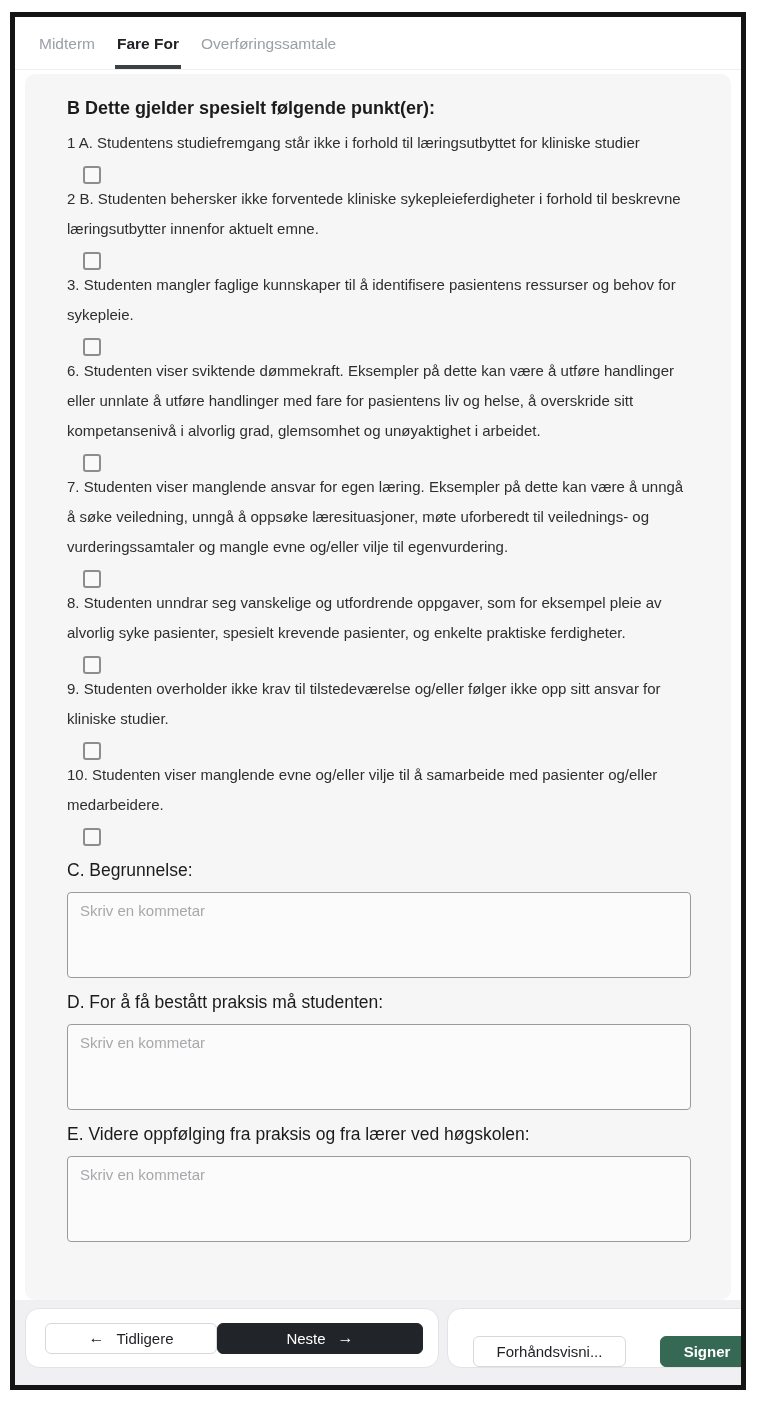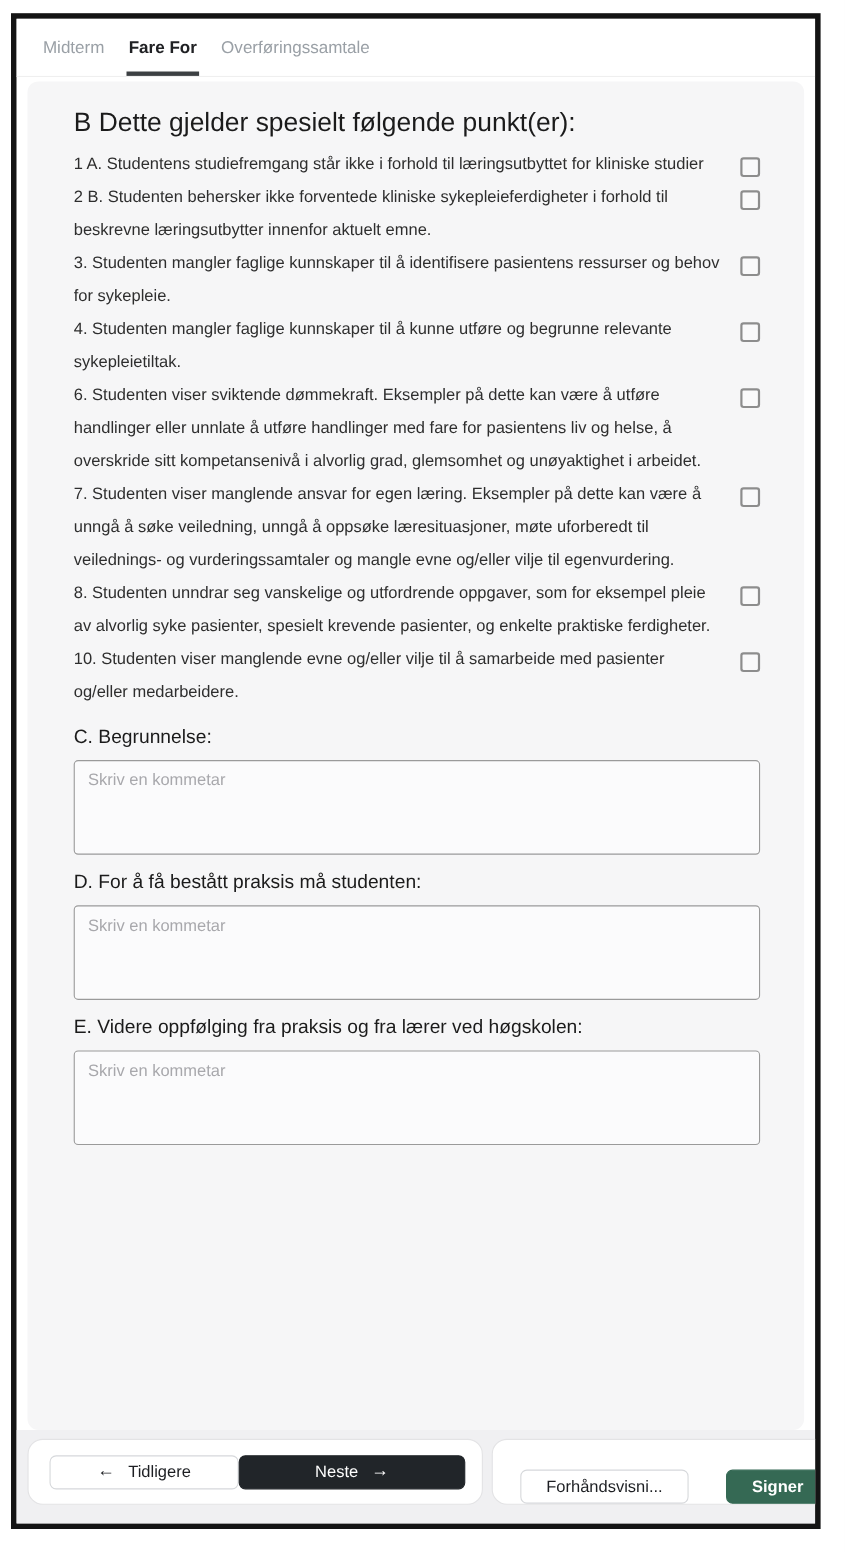--- a/index.html
+++ b/index.html
@@ -46,26 +46,26 @@
   .panel {
     flex: 1;
     margin: 4px 10px 0;
     background: #f6f6f7;
     border-radius: 10px;
     padding: 24px 40px 8px 42px;
     box-sizing: border-box;
     overflow: hidden;
   }
   .b-heading {
-    font-size: 24px;
-    font-weight: normal;
+    font-size: 18px;
+    font-weight: bold;
     color: #1b1b1b;
     margin: 0 0 9px;
   }
-  .item { display: flex; align-items: flex-start; }
+  .item { display: flex; align-items: flex-start; flex-direction: column; }
   .item-text {
     flex: 1;
     font-size: 15px;
     line-height: 30px;
     color: #2e2e2e;
   }
   .checkbox {
     width: 14px; height: 14px;
     border: 2px solid #8d8d8d;
     border-radius: 3px;
@@ -159,33 +159,33 @@
     </div>
     <div class="item">
       <div class="item-text">2 B. Studenten behersker ikke forventede kliniske sykepleieferdigheter i forhold til beskrevne læringsutbytter innenfor aktuelt emne.</div>
       <div class="checkbox"></div>
     </div>
     <div class="item">
       <div class="item-text">3. Studenten mangler faglige kunnskaper til å identifisere pasientens ressurser og behov for sykepleie.</div>
       <div class="checkbox"></div>
     </div>
     <div class="item">
-      <div class="item-text">4. Studenten mangler faglige kunnskaper til å kunne utføre og begrunne relevante sykepleietiltak.</div>
-      <div class="checkbox"></div>
-    </div>
-    <div class="item">
       <div class="item-text">6. Studenten viser sviktende dømmekraft. Eksempler på dette kan være å utføre handlinger eller unnlate å utføre handlinger med fare for pasientens liv og helse, å overskride sitt kompetansenivå i alvorlig grad, glemsomhet og unøyaktighet i arbeidet.</div>
       <div class="checkbox"></div>
     </div>
     <div class="item">
       <div class="item-text">7. Studenten viser manglende ansvar for egen læring. Eksempler på dette kan være å unngå å søke veiledning, unngå å oppsøke læresituasjoner, møte uforberedt til veilednings- og vurderingssamtaler og mangle evne og/eller vilje til egenvurdering.</div>
       <div class="checkbox"></div>
     </div>
     <div class="item">
       <div class="item-text">8. Studenten unndrar seg vanskelige og utfordrende oppgaver, som for eksempel pleie av alvorlig syke pasienter, spesielt krevende pasienter, og enkelte praktiske ferdigheter.</div>
+      <div class="checkbox"></div>
+    </div>
+    <div class="item">
+      <div class="item-text">9. Studenten overholder ikke krav til tilstedeværelse og/eller følger ikke opp sitt ansvar for kliniske studier.</div>
       <div class="checkbox"></div>
     </div>
     <div class="item">
       <div class="item-text">10. Studenten viser manglende evne og/eller vilje til å samarbeide med pasienter og/eller medarbeidere.</div>
       <div class="checkbox"></div>
     </div>
 
     <div class="section-heading">C. Begrunnelse:</div>
     <textarea class="comment-box" placeholder="Skriv en kommetar" style=""></textarea>
 

